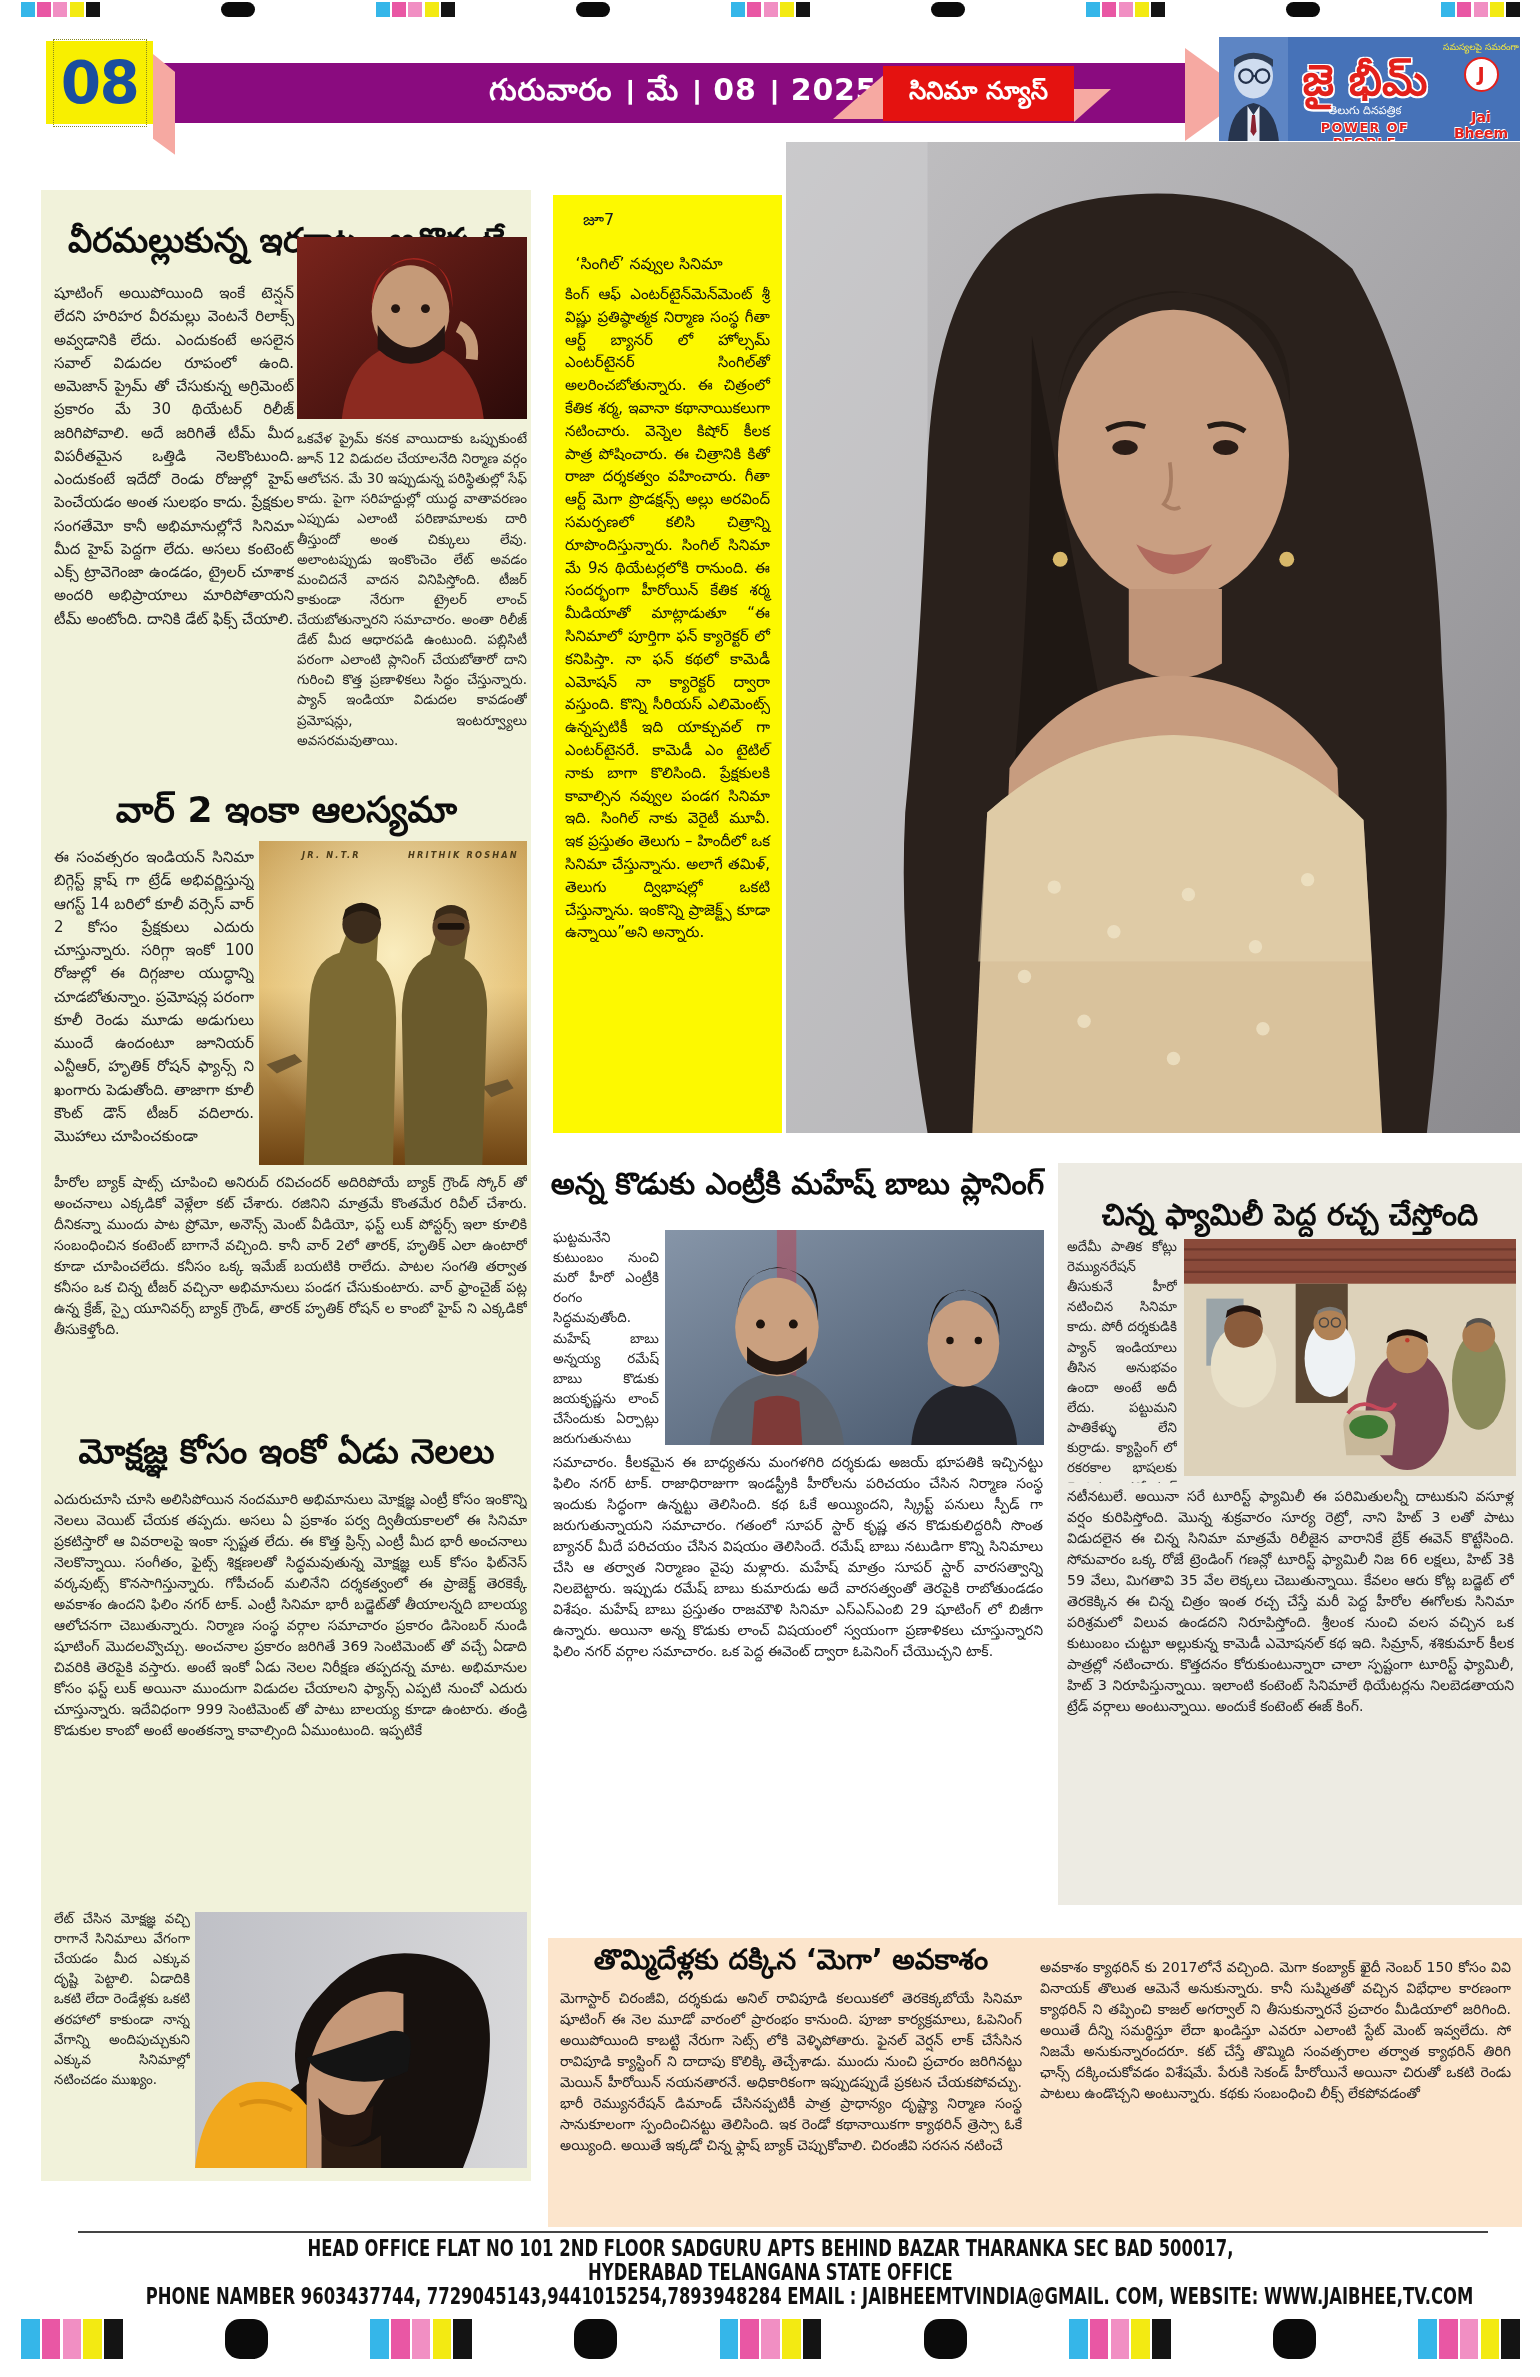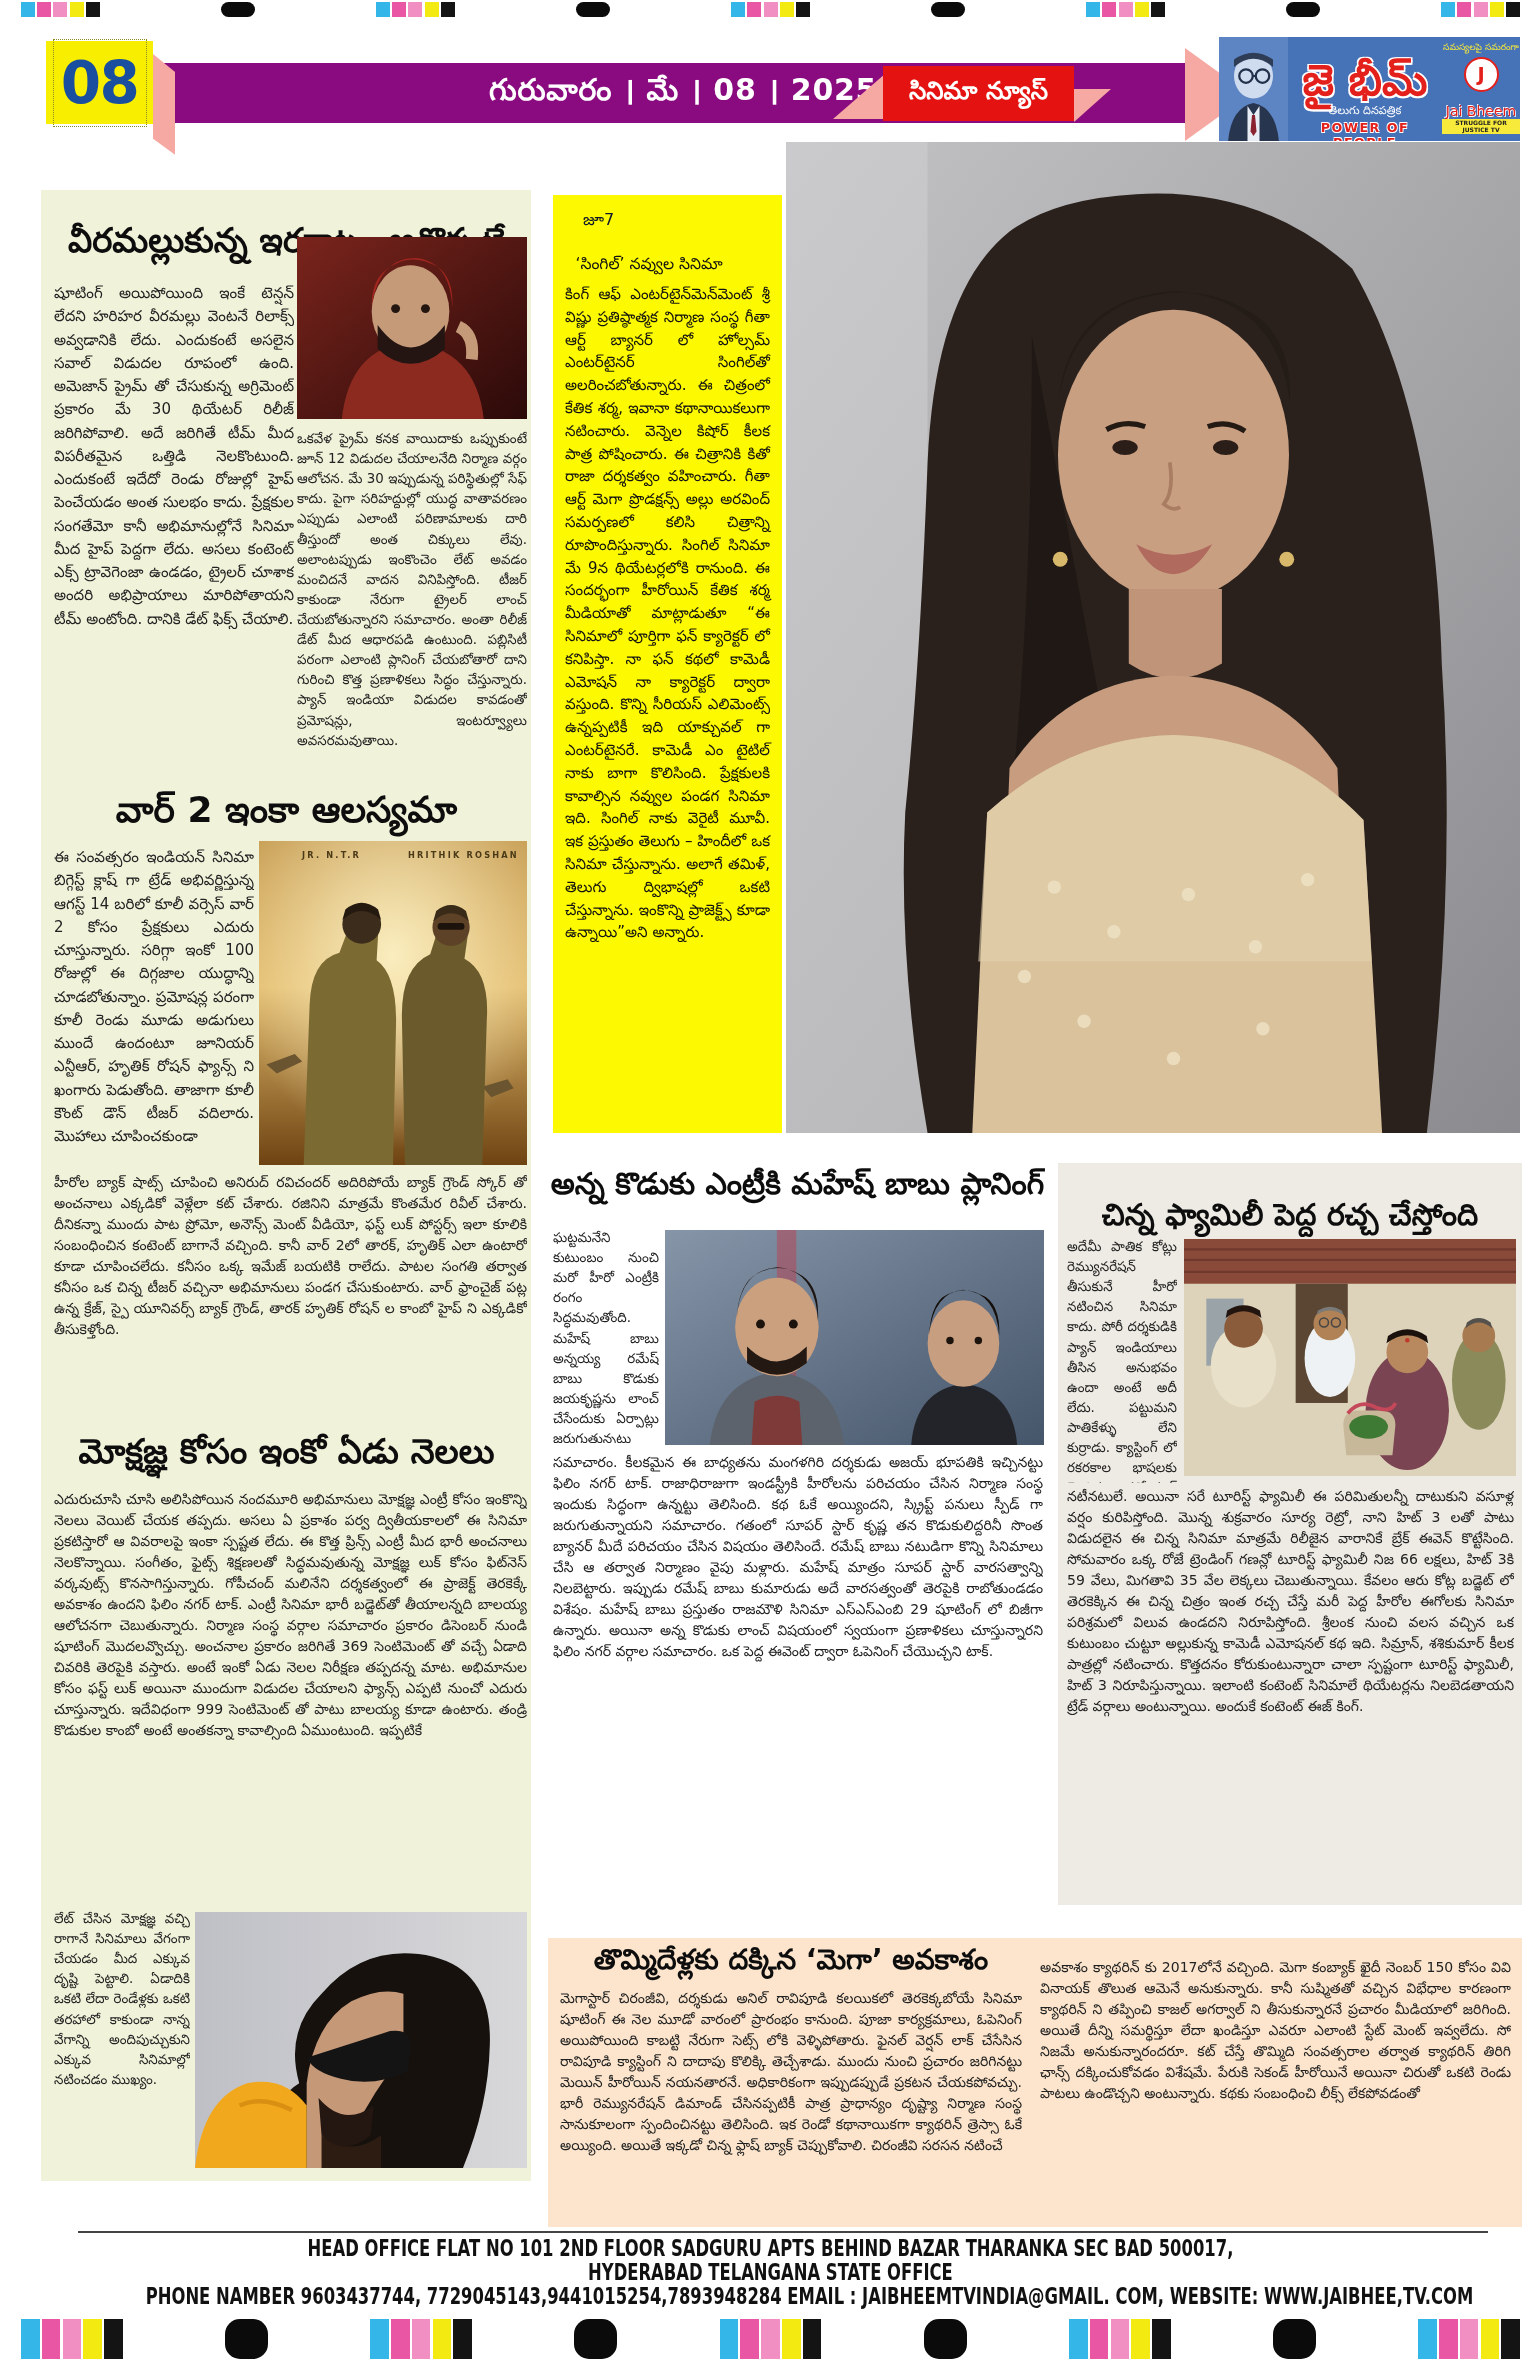--- a/index.html
+++ b/index.html
@@ -43,21 +43,21 @@
   .logo-mid{flex:none;width:154px;position:relative;text-align:center;}
   .logo-title{margin-top:22px;font-size:43px;font-weight:bold;color:#e3201b;line-height:1.0;
               text-shadow:1.5px 1.5px 0 #fff,-1.5px 1.5px 0 #fff,1.5px -1.5px 0 #fff,-1.5px -1.5px 0 #fff,0 2.2px 0 #fff;}
   .logo-sub{font-size:11.2px;color:#ffffff;margin-top:1.5px;}
   .logo-tag{font-size:12.7px;font-weight:bold;color:#e3201b;letter-spacing:1.5px;margin-top:1.5px;
             text-shadow:0.7px 0.7px 0 #fff,-0.7px 0.7px 0 #fff,0.7px -0.7px 0 #fff,-0.7px -0.7px 0 #fff;}
   .logo-right{flex:1;text-align:center;position:relative;padding-top:4.5px;}
   .logo-tr{font-size:9px;color:#f7ea3a;}
   .tv-circle{width:31px;height:31px;margin:3px auto 0;border-radius:50%;background:#fff;border:2.2px solid #e3201b;
              color:#e3201b;font-size:19.4px;font-weight:bold;display:flex;align-items:center;justify-content:center;}
-  .tv-name{font-size:14px;font-weight:normal;color:#e3201b;margin-top:11px;
+  .tv-name{font-size:14px;font-weight:bold;color:#e3201b;margin-top:17px;
            text-shadow:0.7px 0.7px 0 #fff,-0.7px -0.7px 0 #fff;}
   .tv-strap{display:inline-block;font-size:6px;background:#f7ea3a;color:#222;padding:0.7px 2.2px;font-weight:bold;}
 
   
   .panel-cream{position:absolute;left:41px;top:190px;width:490px;height:1991px;background:#f1f2da;}
   .yellow-box{position:absolute;left:553px;top:195px;width:229px;height:938px;background:#fdf900;
               padding:15px 12px;box-sizing:border-box;overflow:hidden;}
   .panel-grey{position:absolute;left:1058px;top:1163px;width:464px;height:742px;background:#edebe3;}
   .panel-peach{position:absolute;left:548px;top:1938px;width:974px;height:289px;background:#fce5cc;}
 
@@ -103,21 +103,21 @@
   #f-intro{left:1067px;top:1237px;width:110px;height:246px;font-size:13.4px;}
   #f-photo{left:1184px;top:1239px;width:332px;height:237px;}
   #f-main{left:1067px;top:1486px;width:447px;height:411px;}
 
   
   #g-head{left:560px;top:1944px;width:462px;font-size:28px;}
   #g-left{left:560px;top:1988px;width:462px;height:230px;}
   #g-right{left:1040px;top:1957px;width:471px;height:261px;}
 
   
-  .photo{overflow:hidden;}
+  .photo{overflow:hidden;font-style:italic;}
   .photo svg{display:block;width:100%;height:100%;}
   .poster-label{position:absolute;top:9px;font-size:8.2px;letter-spacing:2.2px;color:#4a3a18;font-weight:bold;}
   .poster-label.left{left:43px;}
   .poster-label.right{left:149px;}
 
   
   .footer-rule{position:absolute;left:78px;top:2231px;width:1410px;height:1.5px;background:#444;}
   .footer-line{position:absolute;left:0;width:1541px;text-align:center;color:#111;font-weight:bold;}
   .fl-condensed{display:inline-block;transform:scale(0.82,1.12);transform-origin:center;white-space:nowrap;}
   #footer1{top:2236px;font-size:20px;}

